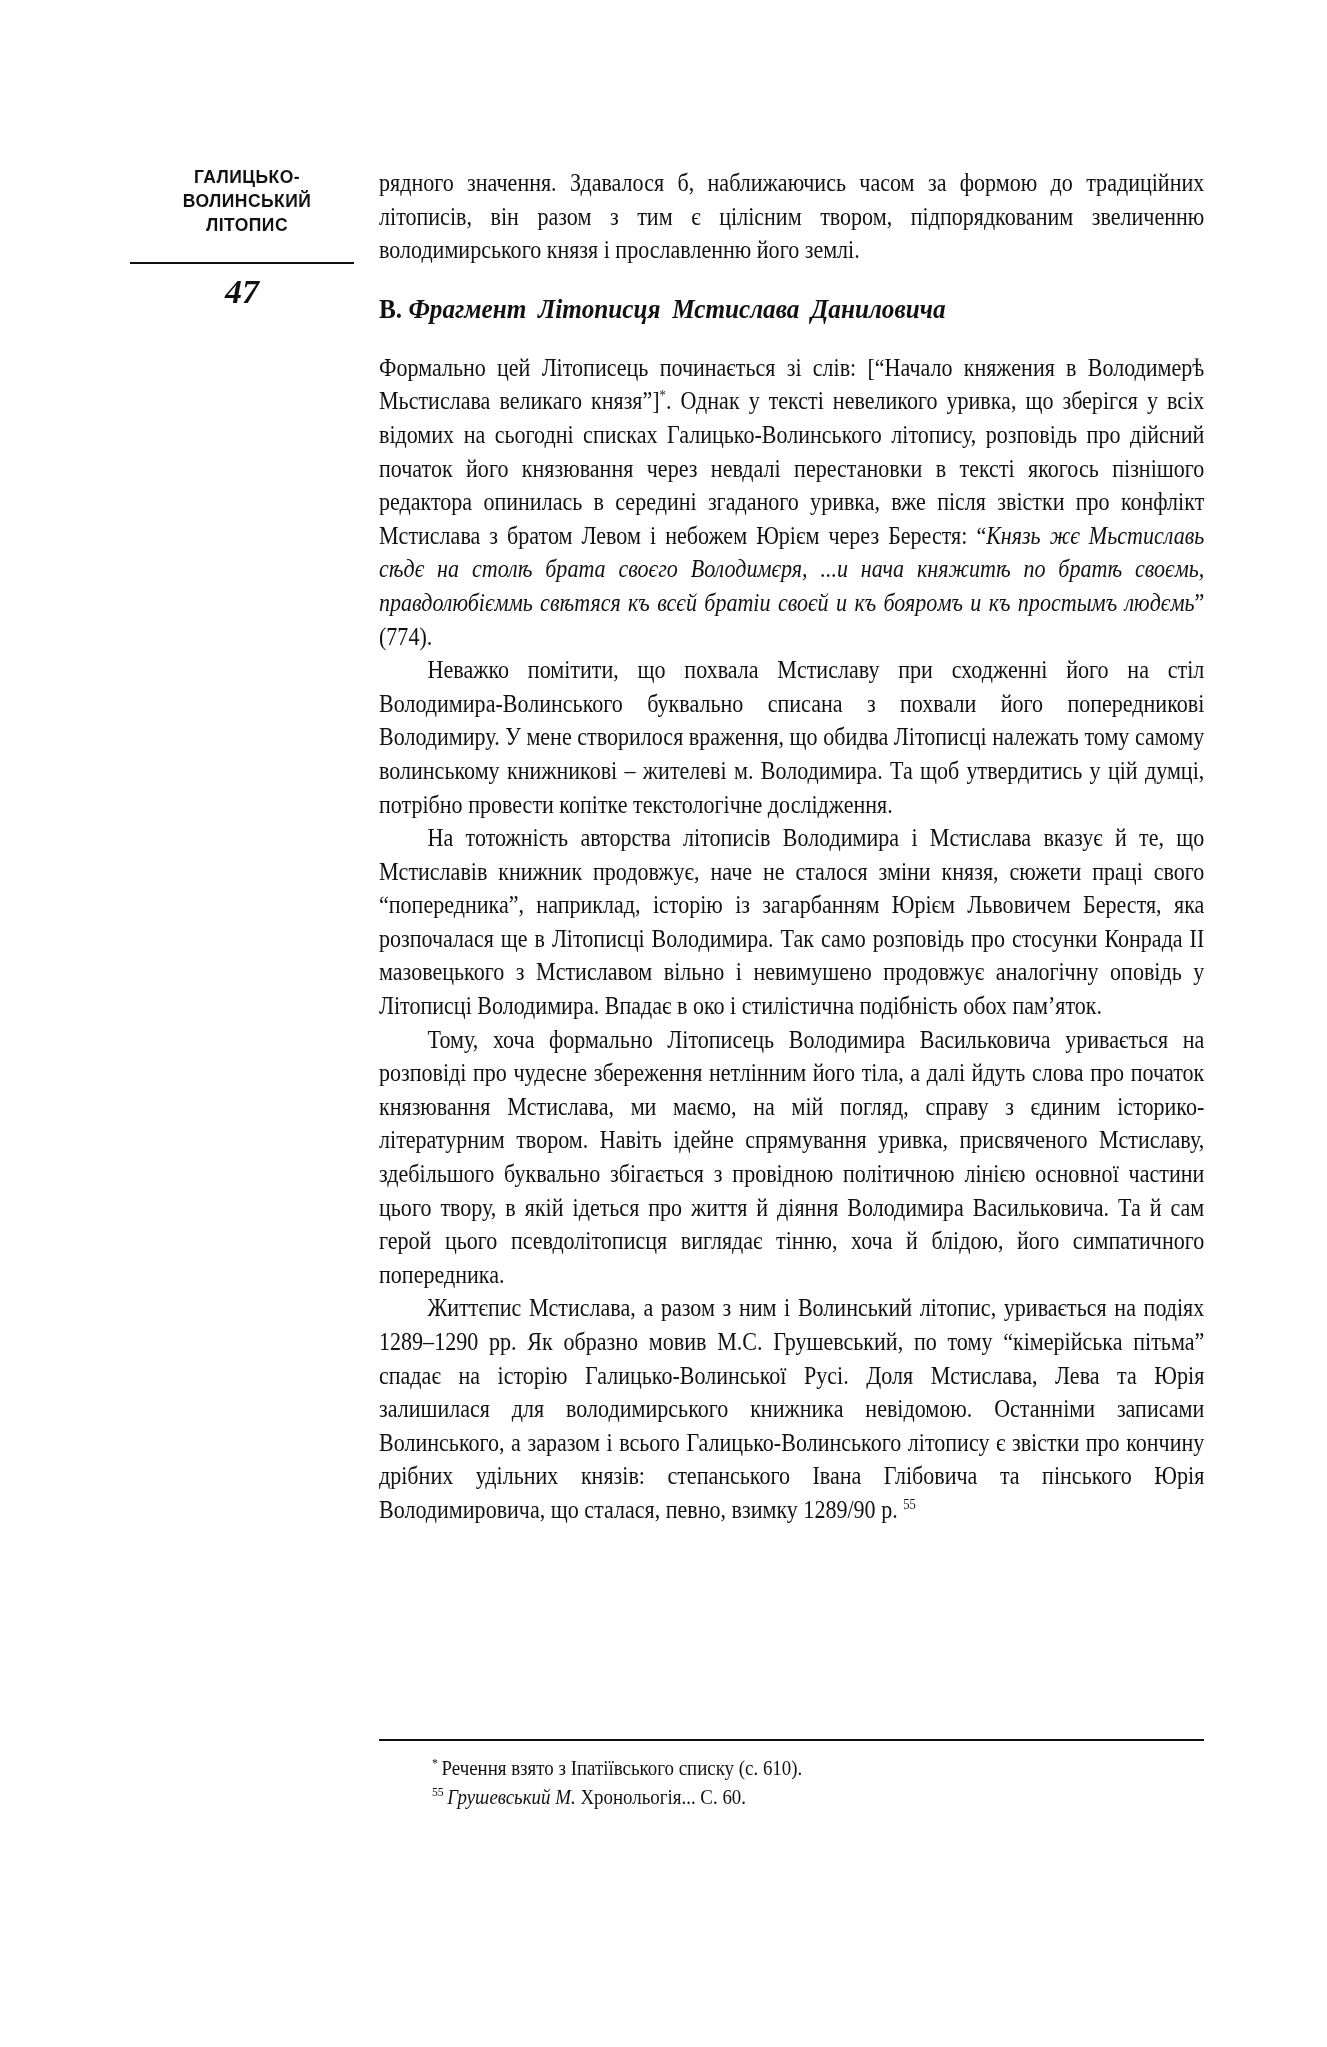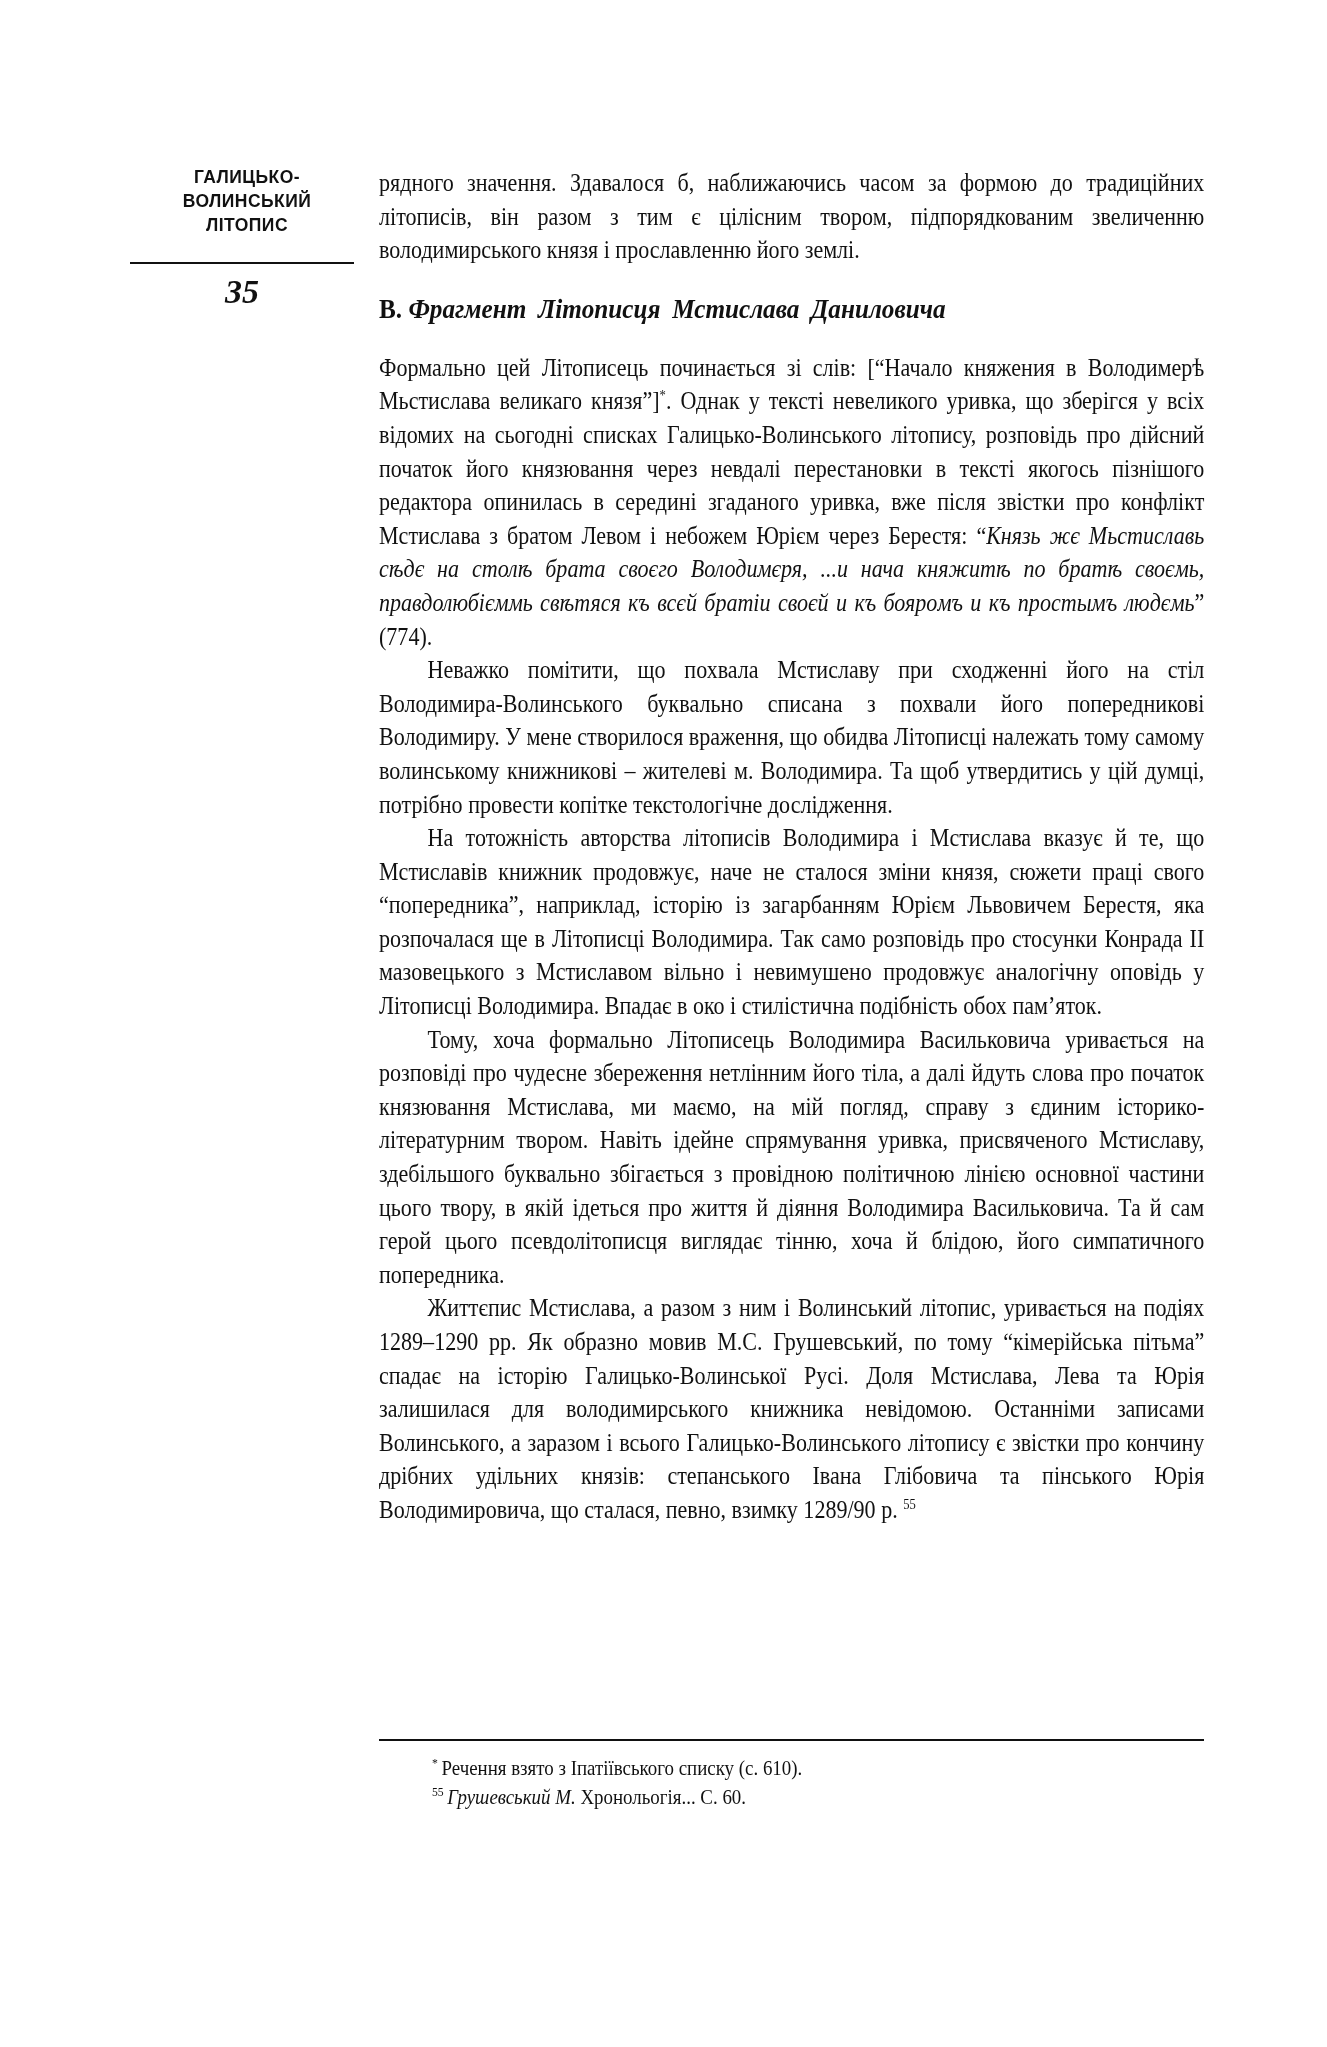--- a/index.html
+++ b/index.html
@@ -49,21 +49,21 @@
 <body>
 
 <div class="page">
 
   <div class="running-head">
     <span class="rh-line">Галицько-</span>
     <span class="rh-line">Волинський</span>
     <span class="rh-line">літопис</span>
   </div>
   <div class="head-rule"></div>
-  <div class="page-number">35</div>
+  <div class="page-number">47</div>
 
   <div class="main">
     <p>рядного значення. Здавалося б, наближаючись часом за формою до традиційних літописів, він разом з тим є цілісним твором, підпорядкованим звеличенню володимирського князя і прославленню його землі.</p>
 
     <div class="section-heading">
       <span class="sh-letter">В.</span>
       <span class="sh-title">Фрагмент Літописця Мстислава Даниловича</span>
     </div>
 
     <p><span>Формально цей Літописець починається зі слів: [“Начало княжения в Володимерѣ Мьстислава великаго князя”]</span><sup>*</sup><span>. Однак у тексті невеликого уривка, що зберігся у всіх відомих на сьогодні списках Галицько-Волинського літопису, розповідь про дійсний початок його князювання через невдалі перестановки в тексті якогось пізнішого редактора опинилась в середині згаданого уривка, вже після звістки про конфлікт Мстислава з братом Левом і небожем Юрієм через Берестя: “</span><span class="quote-it">Князь жє Мьстиславь сѣдє на столѣ брата своєго Володимєря, ...и нача княжитѣ по братѣ своємь, правдолюбієммь свѣтяся къ всєй братiи своєй и къ боярoмъ и къ простымъ людємь</span><span>” (774).</span></p>

